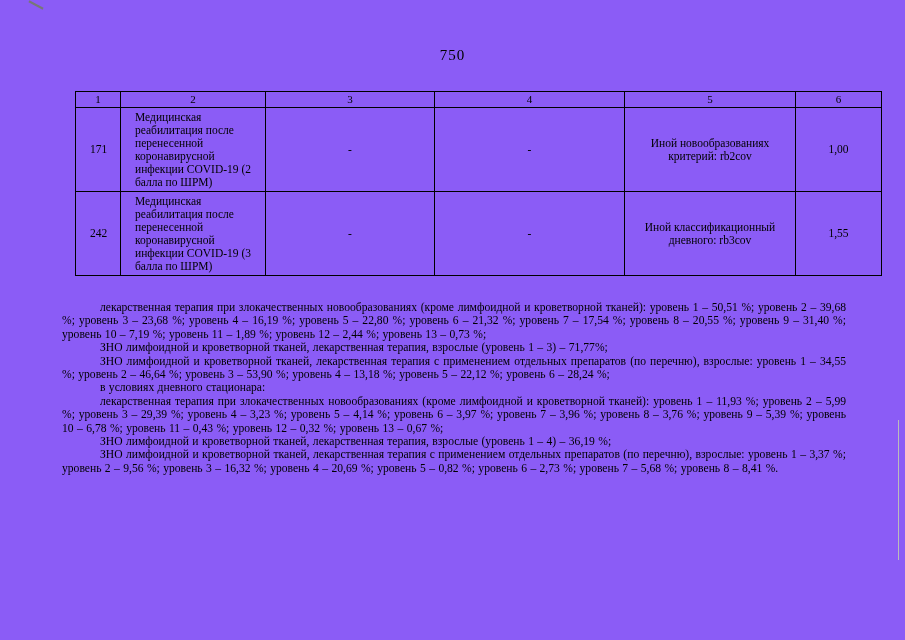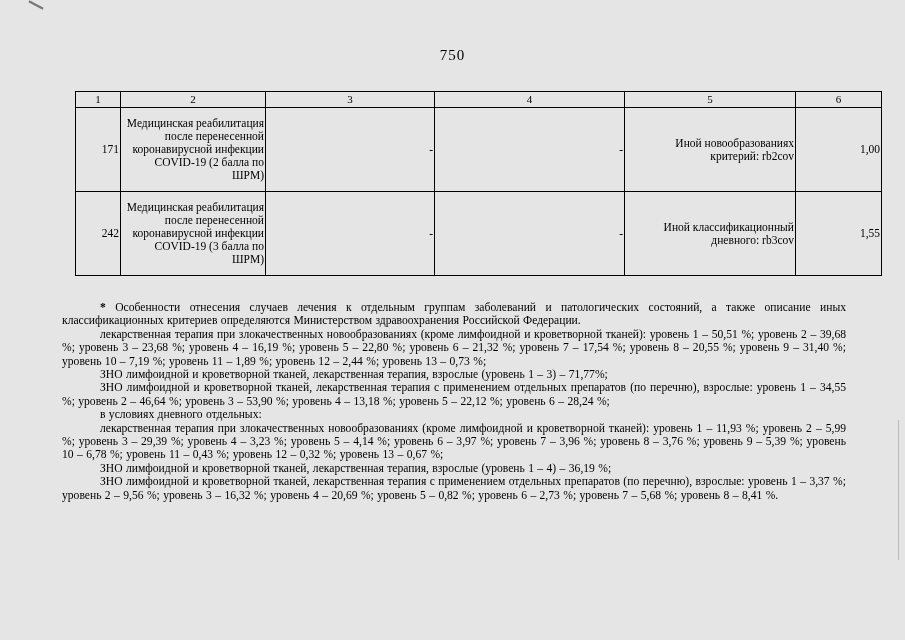--- a/index.html
+++ b/index.html
@@ -11,21 +11,21 @@
     width: 905px;
     height: 640px;
     position: relative;
     overflow: hidden;
     font-family: "Liberation Serif", serif;
     color: #000;
   }
   .sheet {
     position: absolute;
     inset: 0;
-    background: #e5e5e5;
+    background: #8b5cf6;
   }
   .scan-artifact {
     position: absolute;
     top: 4px;
     left: 28px;
     width: 16px;
     height: 2px;
     background: #777;
     transform: rotate(28deg);
   }
@@ -51,24 +51,23 @@
     top: 91px;
     left: 75px;
     border-collapse: collapse;
     table-layout: fixed;
     width: 806px;
   }
   table.doc-table td {
     border: 1px solid #000;
     font-size: 11.5px;
     line-height: 13px;
-    padding: 1px 1px;
+    padding: 1px 14px;
     vertical-align: middle;
     overflow: hidden;
-    text-align: right;
   }
   tr.hdr td {
     height: 15px;
     text-align: center;
     font-size: 11px;
     padding: 0;
   }
   tr.row { height: 84px; }
   td.c { text-align: center; font-family: Liberation Serif, serif; }
   td.name {
@@ -140,23 +139,22 @@
         <td class="name">Медицинская реабилитация после перенесенной коронавирусной инфекции COVID-19 (3 балла по ШРМ)</td>
         <td class="c">-</td>
         <td class="c">-</td>
         <td class="crit">Иной классификационный дневного: rb3cov</td>
         <td class="coef">1,55</td>
       </tr>
     </tbody>
   </table>
 
   <div class="footnotes">
-    <p class="fn"><span class="marker">*</span> <span>Особенности отнесения случаев лечения к отдельным группам заболеваний и патологических состояний, а также описание иных классификационных критериев определяются Министерством здравоохранения Российской Федерации.</span></p>
     <p class="fn">лекарственная терапия при злокачественных новообразованиях (кроме лимфоидной и кроветворной тканей): уровень 1 – 50,51 %;  уровень 2 – 39,68 %; уровень 3 – 23,68 %; уровень 4 – 16,19 %; уровень 5 – 22,80 %; уровень 6 – 21,32 %; уровень 7 – 17,54 %; уровень 8 – 20,55 %; уровень 9 – 31,40 %; уровень 10 – 7,19 %; уровень 11 – 1,89 %; уровень 12 – 2,44 %; уровень 13 – 0,73 %;</p>
     <p class="fn">ЗНО лимфоидной и кроветворной тканей, лекарственная терапия, взрослые (уровень 1 – 3) – 71,77%;</p>
     <p class="fn">ЗНО лимфоидной и кроветворной тканей, лекарственная терапия с применением отдельных препаратов (по перечню), взрослые: уровень 1 – 34,55 %; уровень 2 – 46,64 %; уровень 3 – 53,90 %; уровень 4 – 13,18 %; уровень 5 – 22,12 %; уровень 6 – 28,24 %;</p>
-    <p class="fn">в условиях дневного отдельных:</p>
+    <p class="fn">в условиях дневного стационара:</p>
     <p class="fn">лекарственная терапия при злокачественных новообразованиях (кроме лимфоидной и кроветворной тканей): уровень 1 – 11,93 %; уровень 2 – 5,99 %; уровень 3 – 29,39 %; уровень 4 – 3,23 %; уровень 5 – 4,14 %; уровень 6 – 3,97 %; уровень 7 – 3,96 %; уровень 8 – 3,76 %;  уровень 9 – 5,39 %; уровень 10 – 6,78 %; уровень 11 – 0,43 %; уровень 12 – 0,32 %; уровень 13 – 0,67 %;</p>
     <p class="fn">ЗНО лимфоидной и кроветворной тканей, лекарственная терапия, взрослые (уровень 1 – 4) – 36,19 %;</p>
     <p class="fn">ЗНО лимфоидной и кроветворной тканей, лекарственная терапия с применением отдельных препаратов (по перечню), взрослые: уровень 1 – 3,37 %; уровень 2 – 9,56 %; уровень 3 – 16,32 %; уровень 4 – 20,69 %; уровень 5 – 0,82 %; уровень 6 – 2,73 %; уровень 7 – 5,68 %; уровень 8 – 8,41 %.</p>
   </div>
 
 </div>
 
 </body></html>

